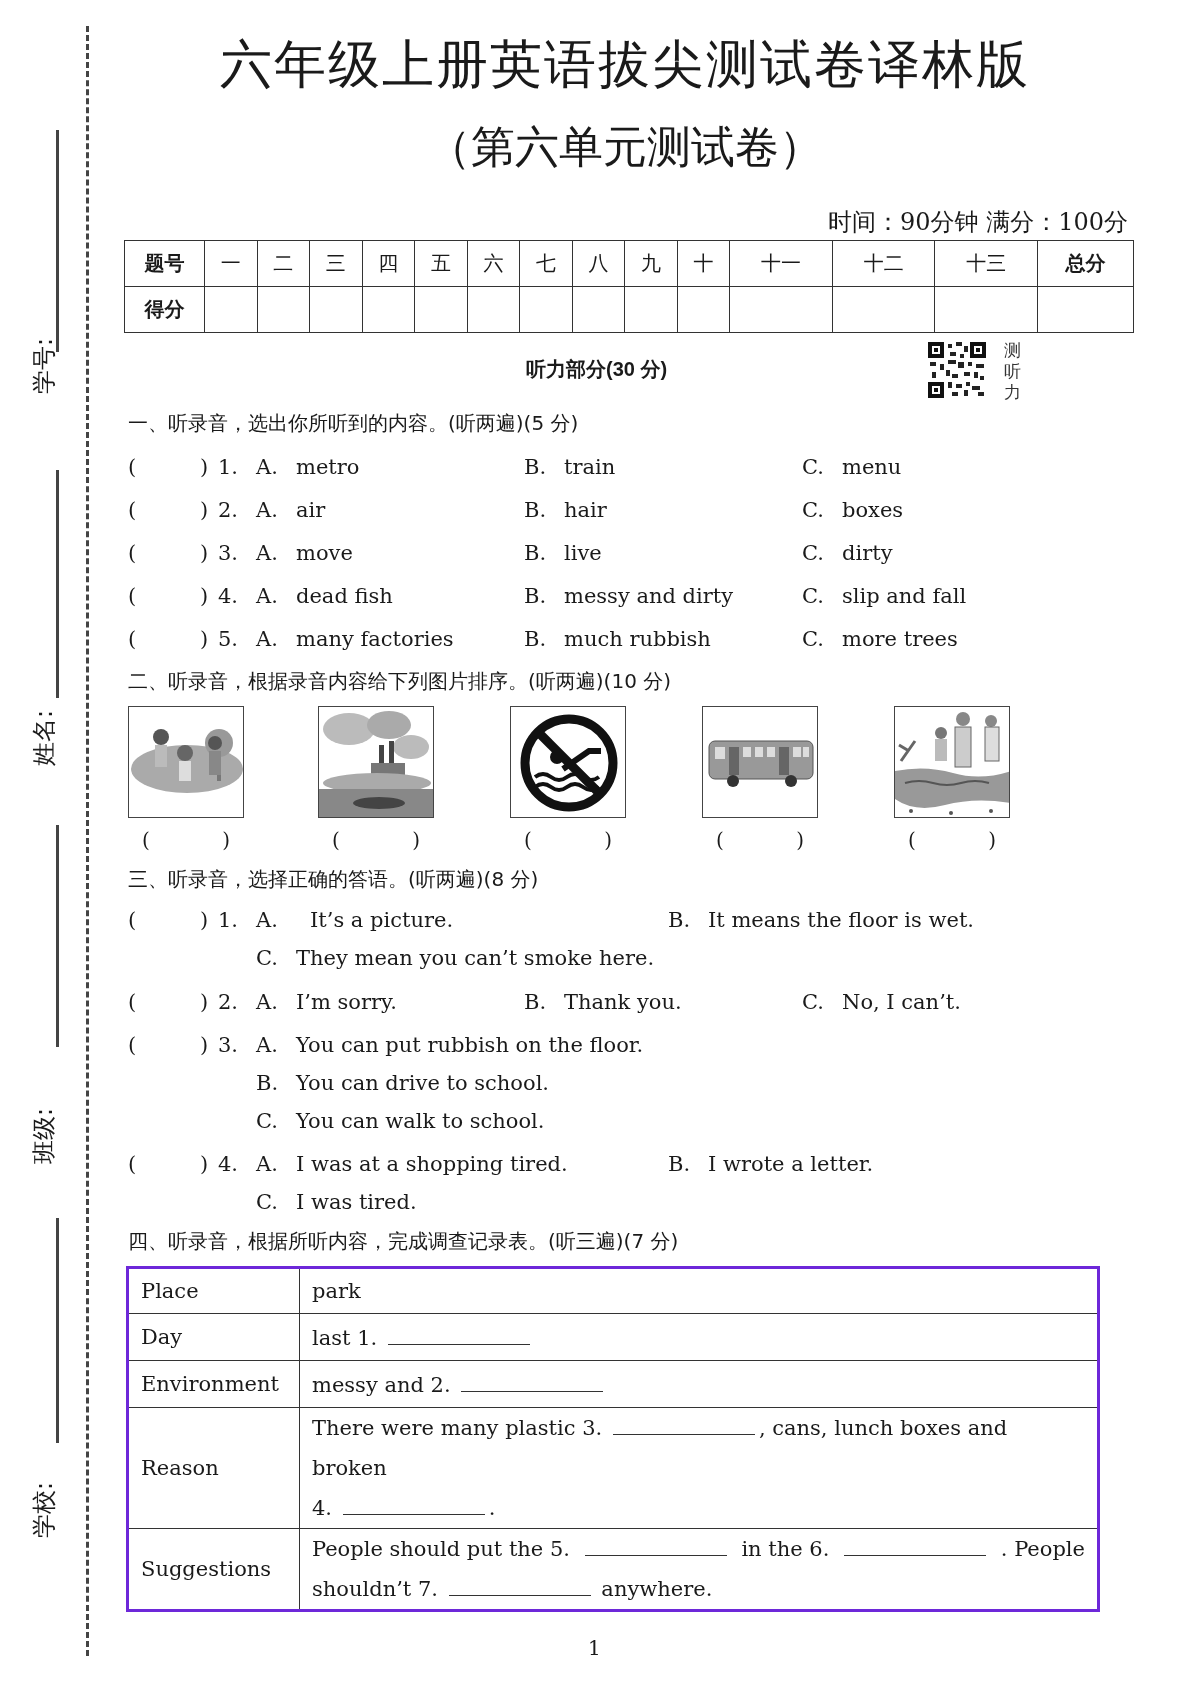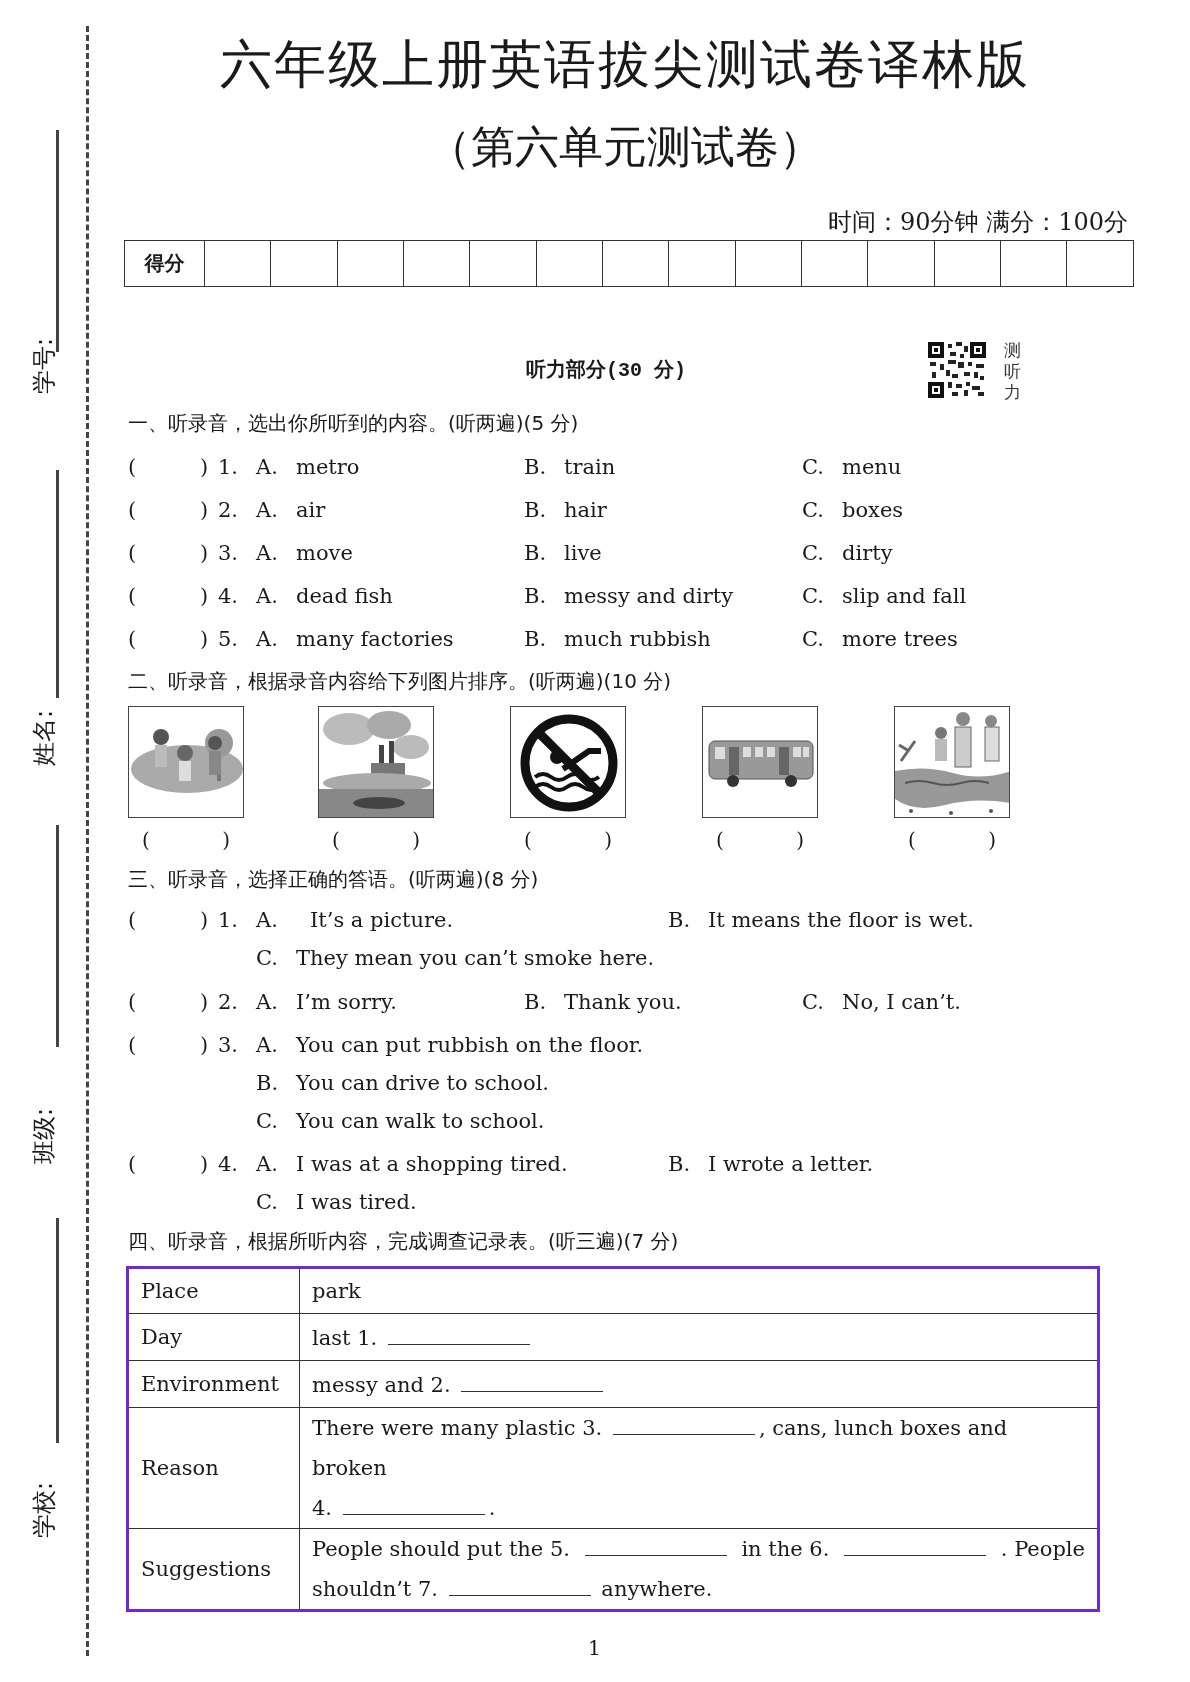--- a/index.html
+++ b/index.html
@@ -12,21 +12,21 @@
   .side-rule { position: absolute; left: 56px; width: 3px; background: #444; }
 
   .title { position: absolute; left: 120px; width: 1010px; top: 30px; text-align: center; font-size: 52px; letter-spacing: 2px; font-family: "DejaVu Serif", serif; }
   .subtitle { position: absolute; left: 120px; width: 1010px; top: 118px; text-align: center; font-size: 44px; }
   .timeline { position: absolute; right: 62px; top: 206px; font-size: 24px; }
 
   table.score { position: absolute; left: 124px; top: 240px; width: 1010px; border-collapse: collapse; font-family: "DejaVu Sans", sans-serif; }
   table.score td { border: 1.5px solid #333; height: 46px; text-align: center; font-size: 20px; }
   table.score td.hdr { font-weight: bold; width: 80px; }
 
-  .listen-head { position: absolute; left: 526px; top: 356px; font-size: 20px; font-weight: bold; font-family: Liberation Mono, monospace; }
+  .listen-head { position: absolute; left: 526px; top: 356px; font-size: 20px; font-weight: bold; font-family: Liberation Sans, sans-serif; }
   .qr { position: absolute; left: 928px; top: 342px; width: 58px; height: 56px; }
   .qr-label { position: absolute; left: 1004px; top: 340px; font-size: 17px; line-height: 21px; width: 20px; font-family: "DejaVu Sans", sans-serif; color: #333; }
 
   .sec { position: absolute; left: 128px; font-size: 20px; font-family: "DejaVu Sans", sans-serif; }
 
   .row { position: absolute; left: 128px; width: 1000px; height: 30px; font-size: 21px; }
   .row span { position: absolute; top: 0; white-space: nowrap; }
   .paren-l { left: 0; }
   .paren-r { left: 72px; }
 
@@ -54,20 +54,37 @@
 <div class="side-label" style="top:1128px;">班级:</div>
 <div class="side-rule" style="top:1218px;height:225px;"></div>
 <div class="side-label" style="top:1502px;">学校:</div>
 
 <div class="title">六年级上册英语拔尖测试卷译林版</div>
 <div class="subtitle">（第六单元测试卷）</div>
 <div class="timeline">时间：90分钟  满分：100分</div>
 
 <table class="score">
   <tbody>
+      <tr>
+    <td class="hdr">题号</td>
+    <td>一</td>
+    <td>二</td>
+    <td>三</td>
+    <td>四</td>
+    <td>五</td>
+    <td>六</td>
+    <td>七</td>
+    <td>八</td>
+    <td>九</td>
+    <td>十</td>
+    <td>十一</td>
+    <td>十二</td>
+    <td>十三</td>
+    <td class="hdr" style="width:96px">总分</td>
+  </tr>
   <tr>
     <td class="hdr">得分</td>
     <td></td>
     <td></td>
     <td></td>
     <td></td>
     <td></td>
     <td></td>
     <td></td>
     <td></td>

